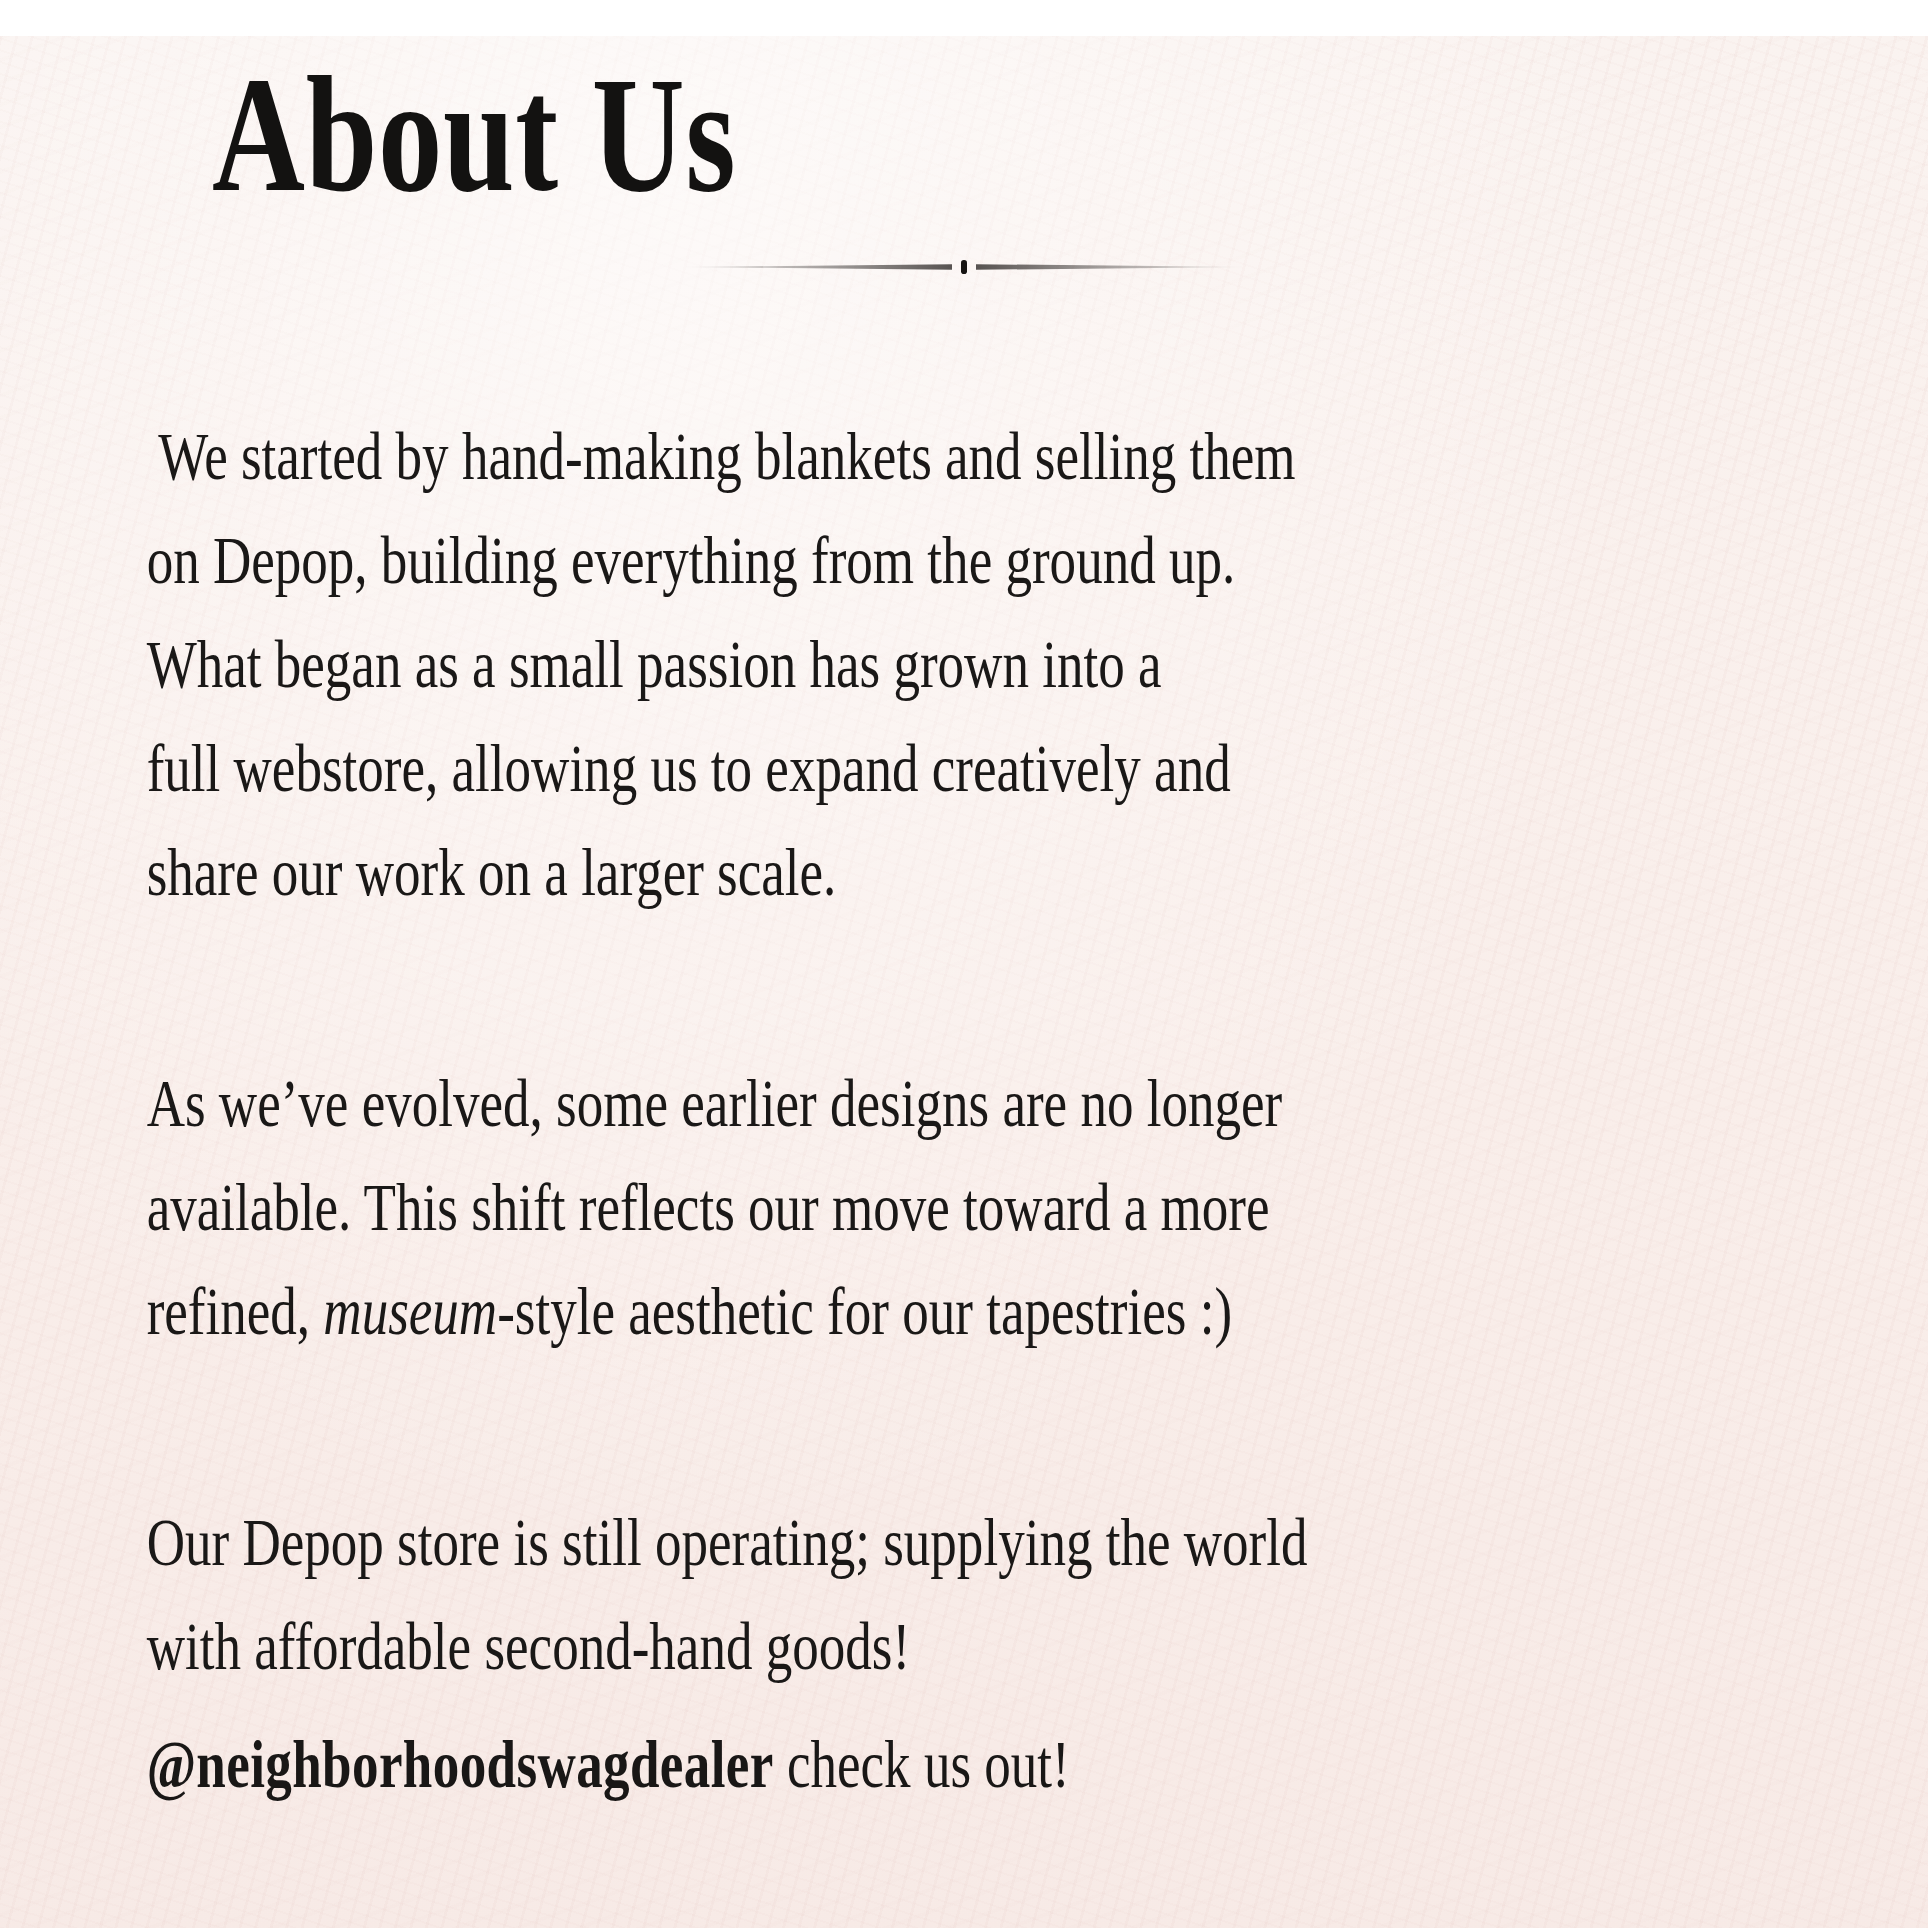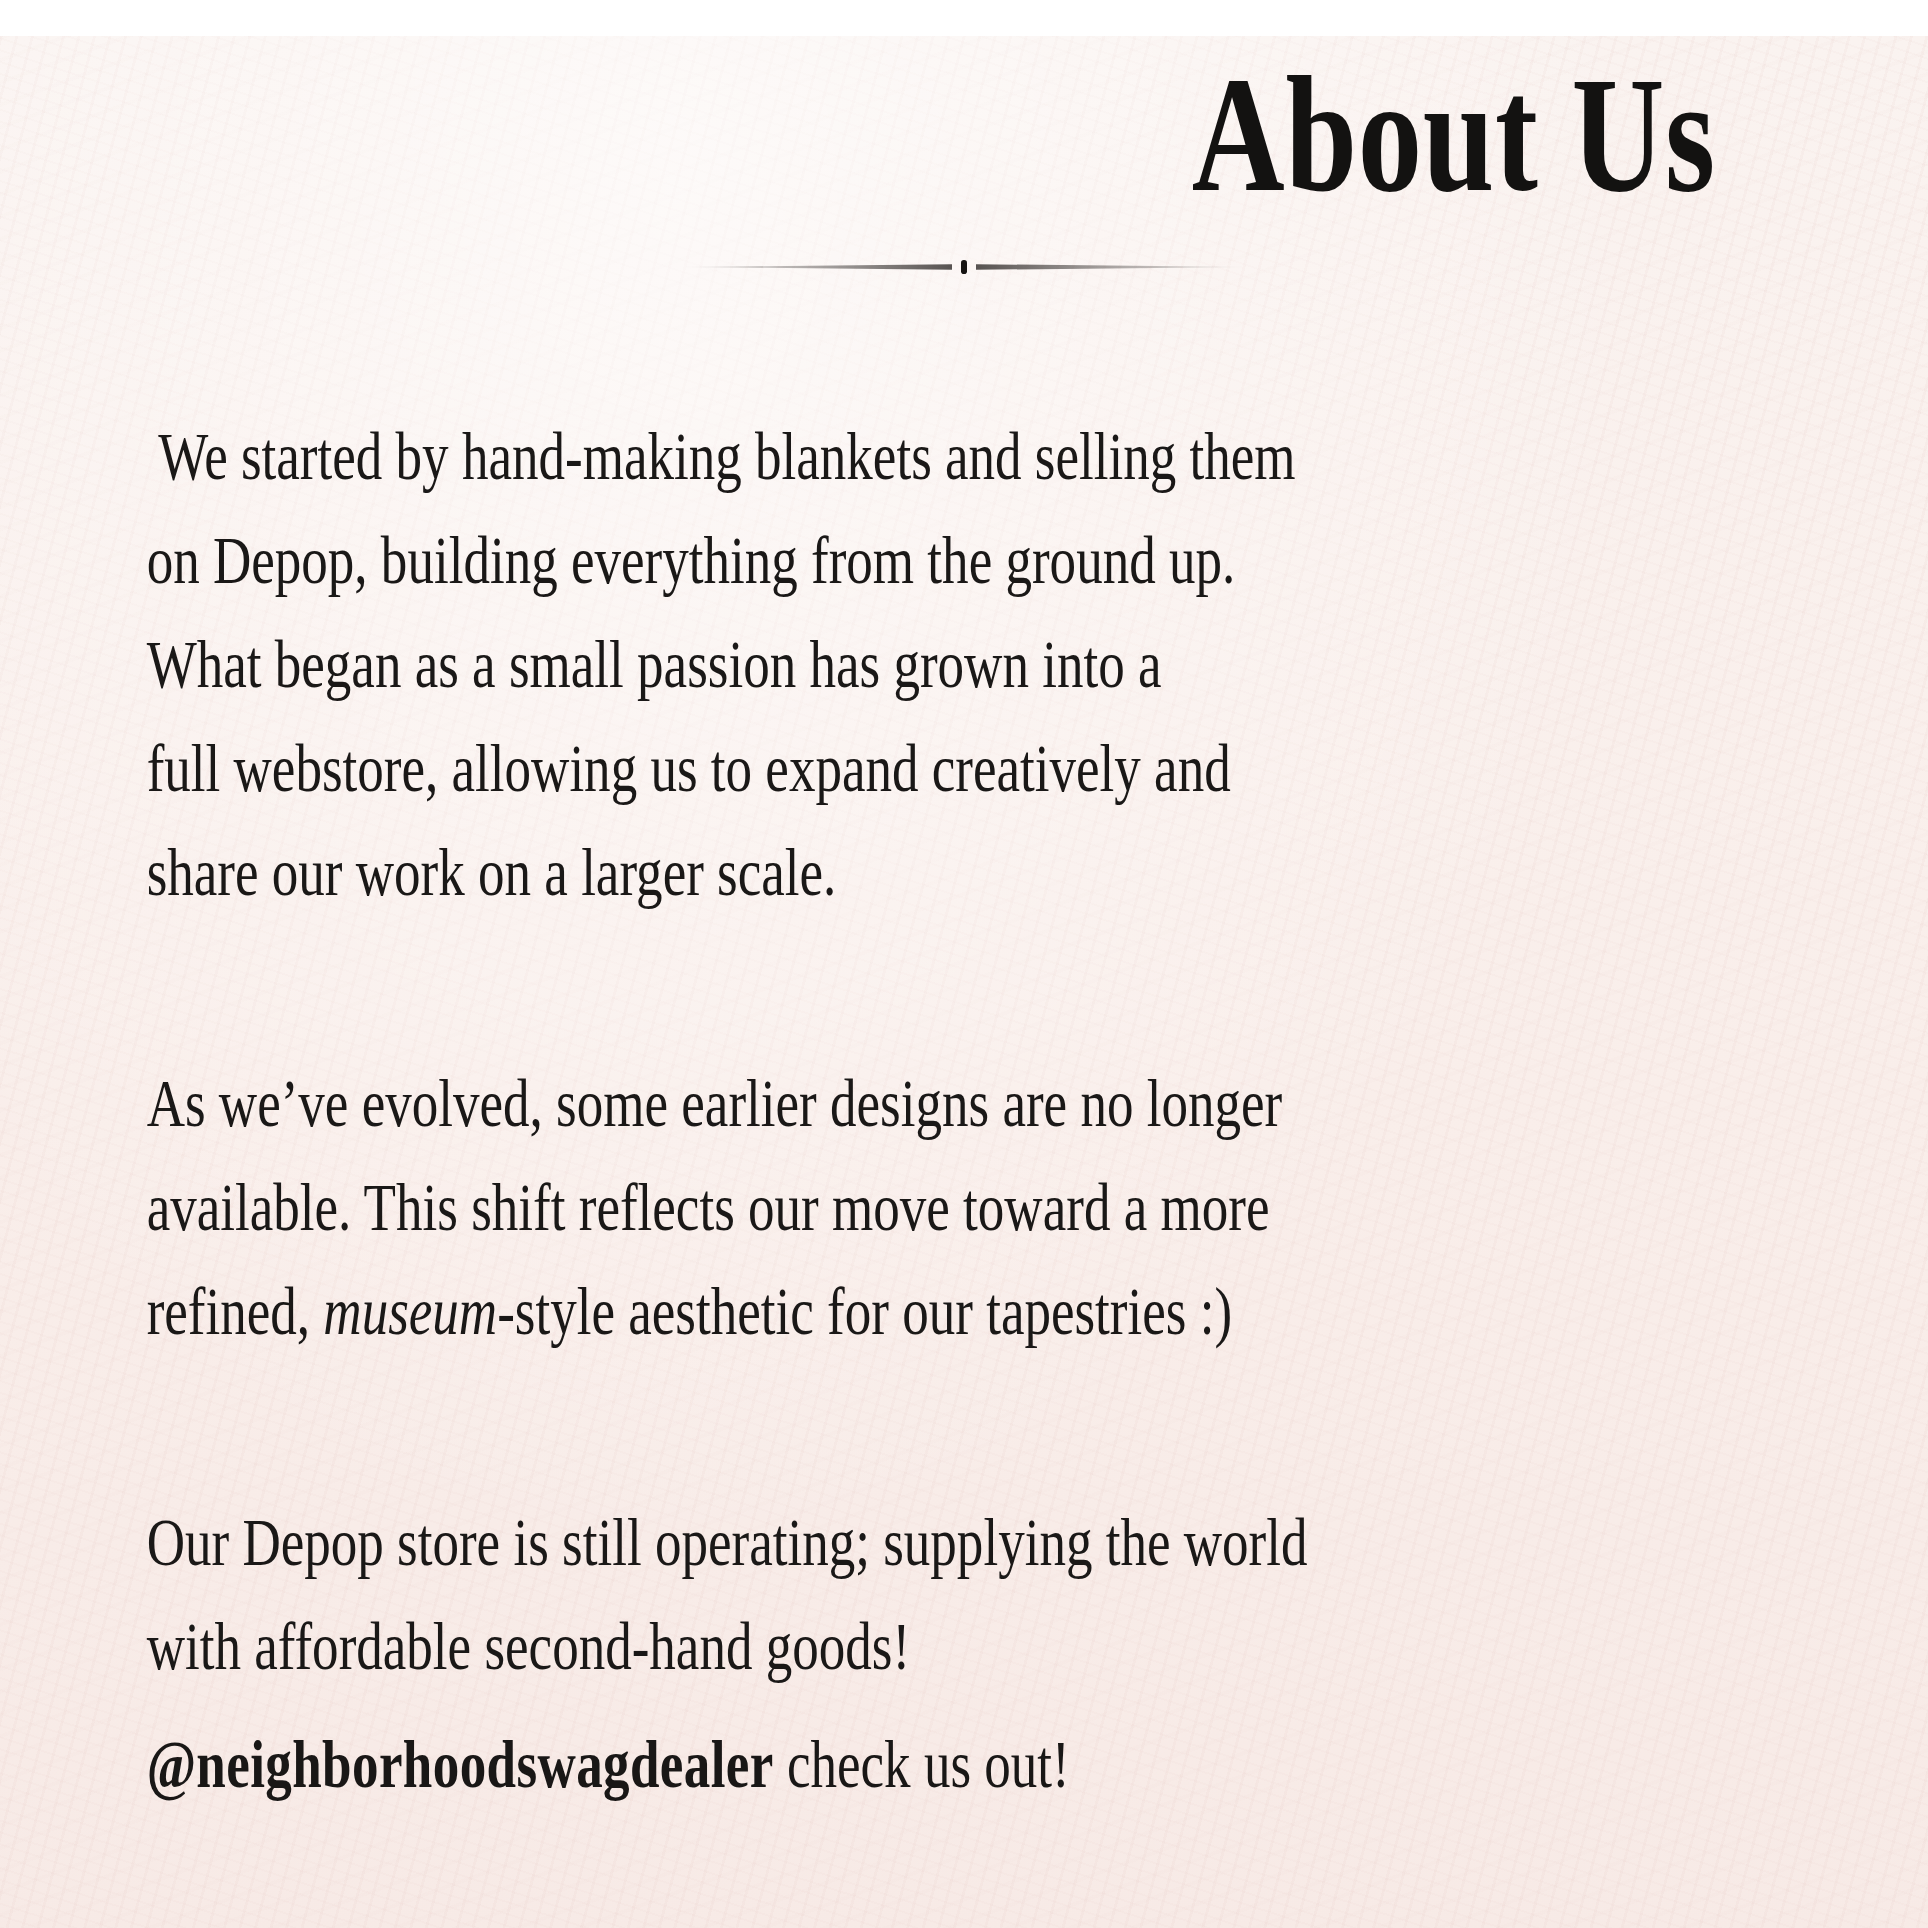--- a/index.html
+++ b/index.html
@@ -17,21 +17,21 @@
     color: #191716;
     background-color: #f9efec;
     background-image:
       radial-gradient(ellipse at 35% 8%, rgba(255,255,255,0.6), rgba(255,255,255,0) 55%),
       repeating-linear-gradient(105deg, rgba(224,190,185,0.10) 0 2.8px, rgba(255,255,255,0) 2.8px 15px),
       repeating-linear-gradient(18deg, rgba(226,194,190,0.07) 0 1.9px, rgba(255,255,255,0) 1.9px 11.3px),
       repeating-linear-gradient(160deg, rgba(230,204,200,0.06) 0 3.8px, rgba(255,255,255,0) 3.8px 21px),
       linear-gradient(180deg, #faf3f0 0%, #f9eeea 55%, #f7eae6 100%);
     font-family: "Liberation Serif", "DejaVu Serif", serif;
   }
-  header { text-align: right; }
+  header { text-align: left; }
   h1 {
     margin: 36px 0 0 0;
     font-size: 165px;
     line-height: 1.2;
     font-weight: 600;
     letter-spacing: 0.9px;
     color: #131211;
     transform: scaleX(0.78);
     transform-origin: 50% 50%;
   }

